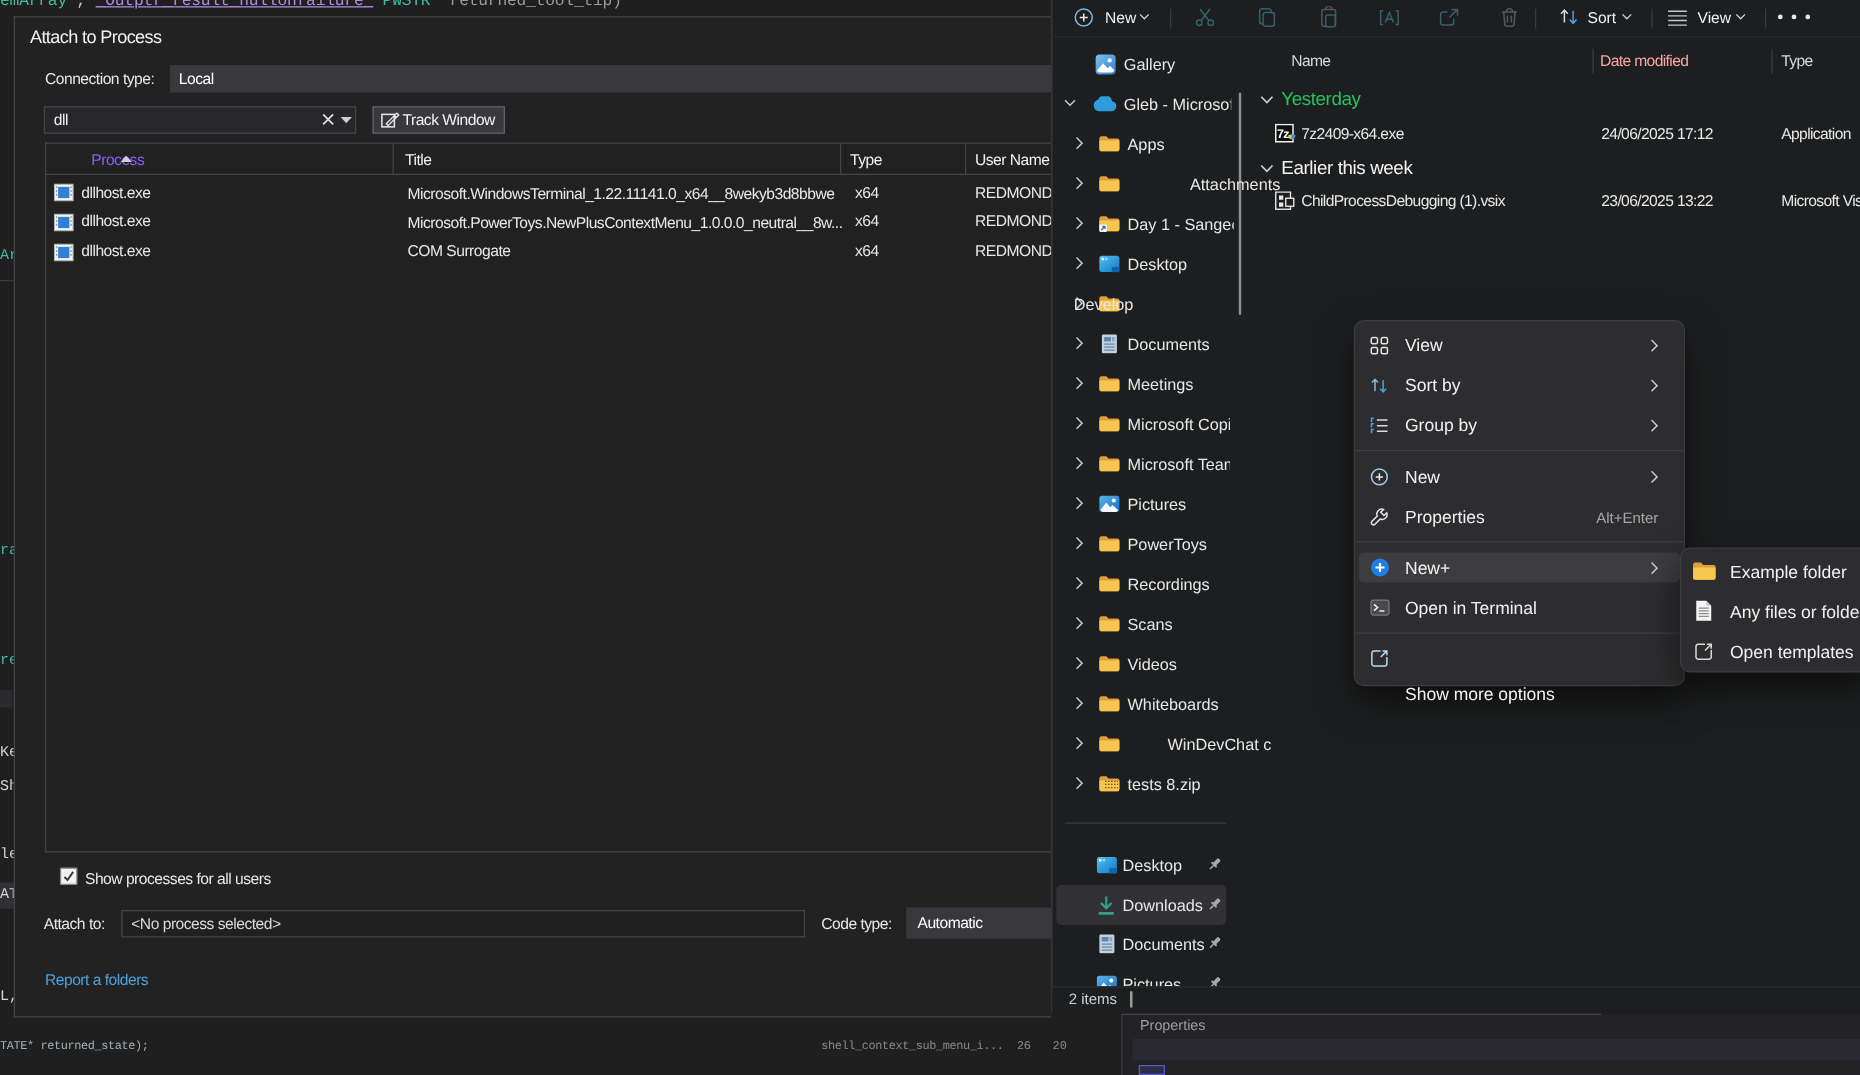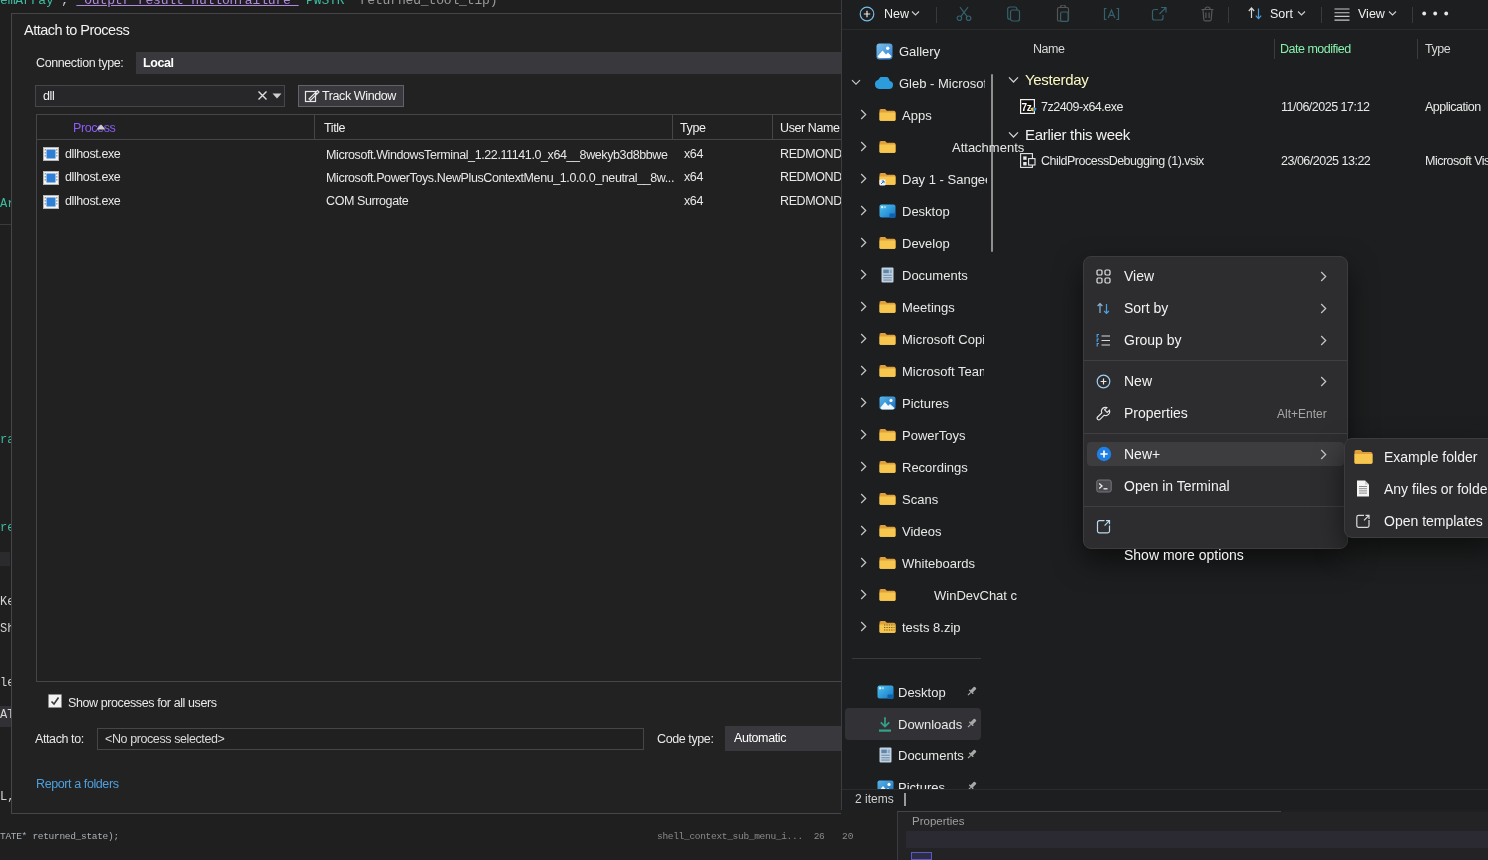--- a/index.html
+++ b/index.html
@@ -30,21 +30,21 @@
 <div class="a mono" style="left:0;top:790px;font-size:12px;color:#d4d4d4;">L,</div>
 
 <div class="a mono" style="left:0px;top:831px;font-size:9.5px;color:#a8b0b6;letter-spacing:-0.3px;">TATE* returned_state);</div>
 <div class="a mono" style="left:657px;top:831px;font-size:9.5px;color:#8a8a8a;letter-spacing:-0.3px;text-align:center;">shell_context_sub_menu_i...&nbsp;&nbsp;26</div>
 <div class="a mono" style="left:842px;top:831px;font-size:9.5px;color:#8a8a8a;">20</div>
 
 <div class="a" style="left:11px;top:13px;width:830px;height:801px;background:#222223;border:1px solid #45454a;border-right:none;box-sizing:border-box;"></div>
 <div class="a" style="left:24px;top:22px;font-size:14.5px;letter-spacing:-0.5px;color:#f2f2f2;">Attach to Process</div>
 <div class="a d" style="left:36px;top:56px;">Connection type:</div>
 <div class="a" style="left:136px;top:52px;width:705px;height:22px;background:#39393d;"></div>
-<div class="a d" style="left:143px;top:56px;color:#ffffff;font-weight:bold;">Local</div>
+<div class="a d" style="left:143px;top:56px;color:#ffffff;">Local</div>
 
 <div class="a" style="left:35px;top:85px;width:250px;height:22px;background:#27272a;border:1px solid #45454a;box-sizing:border-box;"></div>
 <div class="a d" style="left:43px;top:89px;color:#f0f0f0;">dll</div>
 <svg class="a" style="left:256px;top:89px;" width="13" height="13" viewBox="0 0 13 13">
     <path d="M2.5 2.5 L10.5 10.5 M10.5 2.5 L2.5 10.5" stroke="#e0e0e0" stroke-width="1.4"></path>
   </svg>
 <svg class="a" style="left:272px;top:93px;" width="10" height="6" viewBox="0 0 10 6">
     <path d="M0.5 0.5 L9.5 0.5 L5 5.5 Z" fill="#cfcfcf"></path>
   </svg>
 
@@ -275,21 +275,21 @@
     <rect x="10.5" y="9.5" width="6" height="4.5" rx="1" fill="#0f62ab"></rect>
   </svg>
 <div class="a t13" style="left:902px;top:204px;white-space:nowrap;">Desktop</div>
 <svg class="a" style="left:860px;top:237px;" width="7" height="11" viewBox="0 0 7 11">
     <path d="M1.2 1 L5.7 5.5 L1.2 10" fill="none" stroke="#c8c8c8" stroke-width="1.2"></path>
   </svg>
 <svg class="a" style="left:879px;top:236px;" width="17" height="14" viewBox="0 0 17 14">
     <path d="M0.5 2.4 a1.5 1.5 0 0 1 1.5 -1.5 h4.1 l1.7 1.8 h7.2 a1.5 1.5 0 0 1 1.5 1.5 v7.4 a1.5 1.5 0 0 1 -1.5 1.5 h-13 a1.5 1.5 0 0 1 -1.5 -1.5 z" fill="#dfa03b"></path>
     <path d="M0.5 4.4 h16 v6.8 a1.5 1.5 0 0 1 -1.5 1.5 h-13 a1.5 1.5 0 0 1 -1.5 -1.5 z" fill="#f6c64f"></path>
   </svg>
-<div class="a t13" style="left:902px;top:236px;white-space:nowrap;">Develop</div>
+<div class="a t13" style="left:859px;top:236px;white-space:nowrap;">Develop</div>
 <svg class="a" style="left:860px;top:269px;" width="7" height="11" viewBox="0 0 7 11">
     <path d="M1.2 1 L5.7 5.5 L1.2 10" fill="none" stroke="#c8c8c8" stroke-width="1.2"></path>
   </svg>
 <svg class="a" style="left:881px;top:267px;" width="13" height="16" viewBox="0 0 13 16">
     <rect x="0.5" y="0.5" width="12" height="15" rx="1" fill="#c3d2e0"></rect>
     <rect x="2.3" y="2.6" width="5.5" height="3.6" fill="#5f86ad"></rect>
     <rect x="8.6" y="2.6" width="2.2" height="3.6" fill="#88a8c4"></rect>
     <rect x="2.3" y="7.6" width="8.5" height="1.4" fill="#7e9cb8"></rect>
     <rect x="2.3" y="10" width="8.5" height="1.4" fill="#7e9cb8"></rect>
     <rect x="2.3" y="12.4" width="8.5" height="1.4" fill="#7e9cb8"></rect>
@@ -462,38 +462,38 @@
 <div class="a t13" style="left:898px;top:780px;">Pictures</div>
 <svg class="a" style="left:965px;top:780px;" width="13" height="13" viewBox="0 0 13 13">
     <g transform="rotate(45 6.5 6.5)" fill="#a9a9a9">
       <rect x="4.9" y="0.8" width="3.2" height="5.8" rx="1"></rect>
       <rect x="3.6" y="6" width="5.8" height="1.6" rx="0.8"></rect>
       <rect x="6" y="7.6" width="1.2" height="4"></rect>
     </g>
   </svg>
 
 <div class="a f" style="left:1033px;top:42px;color:#d8d8d8;">Name</div>
-<div class="a f" style="left:1280px;top:42px;color:#86efac;">Date modified</div>
+<div class="a f" style="left:1280px;top:42px;color:#fca5a5;">Date modified</div>
 <div class="a f" style="left:1425px;top:42px;color:#d8d8d8;">Type</div>
 <div class="a" style="left:1274px;top:39px;width:1px;height:20px;background:#3c3c3e;"></div>
 <div class="a" style="left:1417px;top:39px;width:1px;height:20px;background:#3c3c3e;"></div>
 
 <svg class="a" style="left:1008px;top:76px;" width="11" height="8" viewBox="0 0 11 8">
     <path d="M1 1.4 L5.5 6 L10 1.4" fill="none" stroke="#d0d0d0" stroke-width="1.3"></path>
   </svg>
-<div class="a" style="left:1025px;top:71px;font-size:15px;letter-spacing:-0.3px;color:#fef9c3;">Yesterday</div>
+<div class="a" style="left:1025px;top:71px;font-size:15px;letter-spacing:-0.3px;color:#22c55e;">Yesterday</div>
 
 <svg class="a" style="left:1020px;top:99px;" width="17" height="17" viewBox="0 0 17 17">
     <rect x="0.6" y="0.6" width="13.8" height="13.8" fill="#101010" stroke="#f0f0f0" stroke-width="1.2"></rect>
     <text x="1.6" y="11.5" font-size="10" font-weight="bold" fill="#ffffff" font-family="Liberation Sans" letter-spacing="-0.5">7z</text>
     <path d="M10.2 9.2 l3 -0.9 v4 a3 3.4 0 0 1 -3 -3.1 z" transform="translate(0.3,0)" fill="#f4c23d"></path>
     <path d="M13.2 8.3 l3 0.9 a3 3.4 0 0 1 -3 3.1 z" transform="translate(0.3,0)" fill="#3f8fd6"></path>
   </svg>
 <div class="a f" style="left:1041px;top:100px;">7z2409-x64.exe</div>
-<div class="a f" style="left:1281px;top:100px;">11/06/2025 17:12</div>
+<div class="a f" style="left:1281px;top:100px;">24/06/2025 17:12</div>
 <div class="a f" style="left:1425px;top:100px;">Application</div>
 
 <svg class="a" style="left:1008px;top:131px;" width="11" height="8" viewBox="0 0 11 8">
     <path d="M1 1.4 L5.5 6 L10 1.4" fill="none" stroke="#d0d0d0" stroke-width="1.3"></path>
   </svg>
 <div class="a" style="left:1025px;top:126px;font-size:15px;letter-spacing:-0.3px;color:#f2f2f2;">Earlier this week</div>
 
 <svg class="a" style="left:1020px;top:153px;" width="17" height="17" viewBox="0 0 17 17">
     <g fill="none" stroke="#e8e8e8" stroke-width="1.1">
       <rect x="0.6" y="0.6" width="11.8" height="13.8"></rect>

